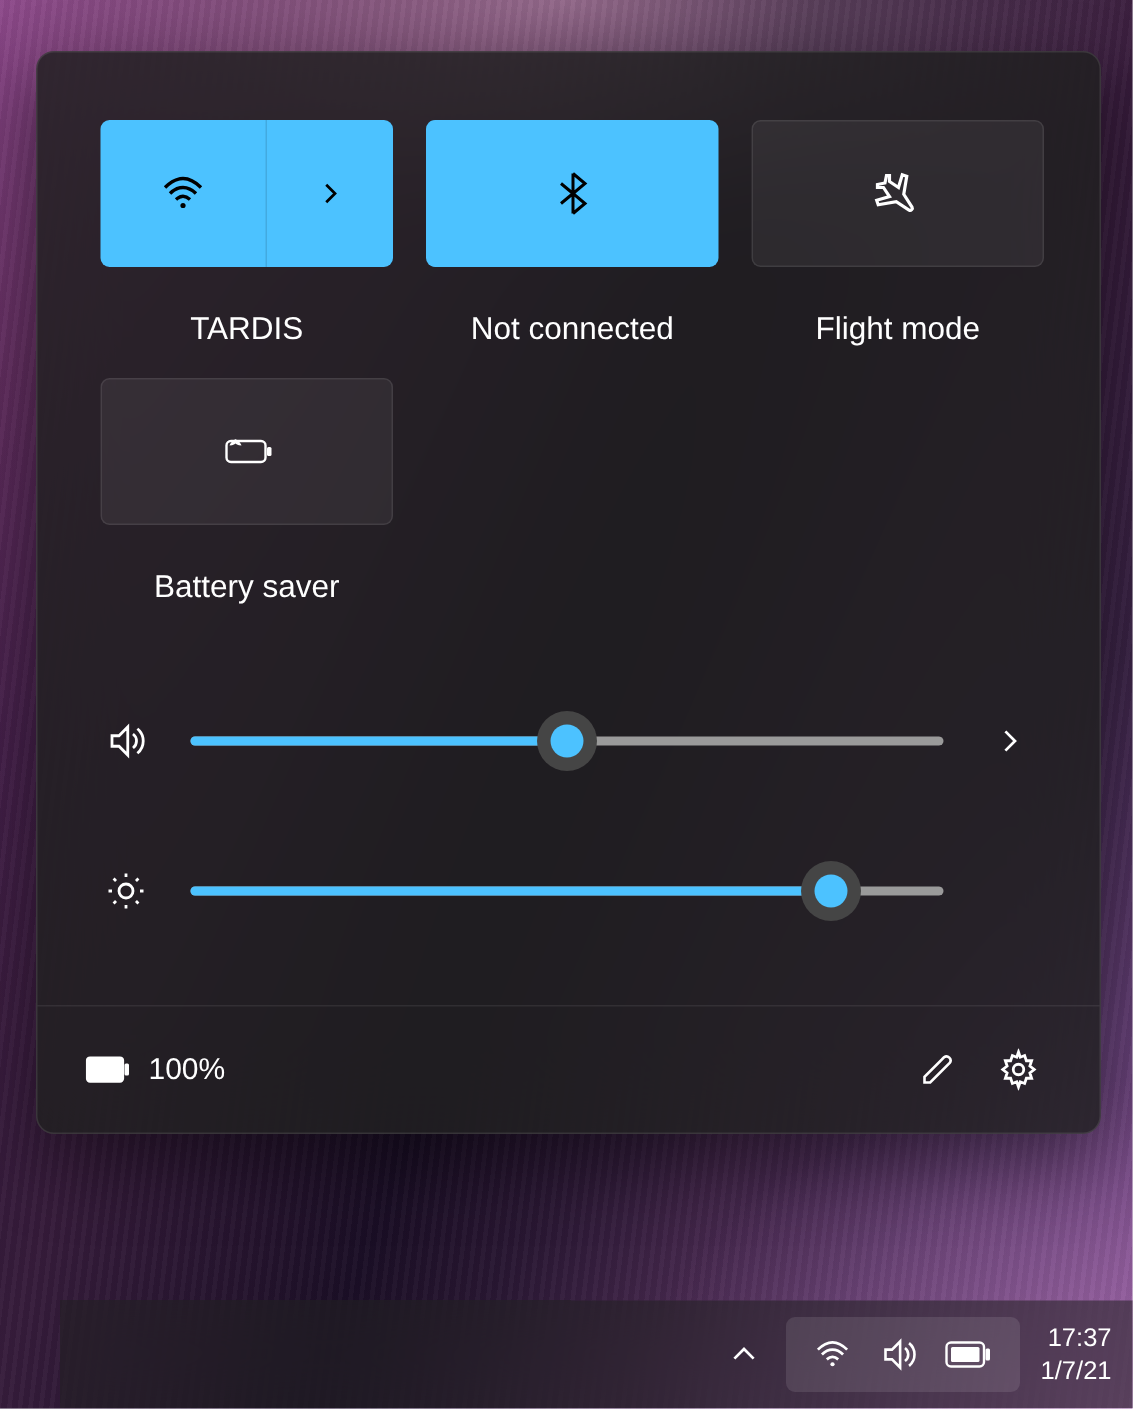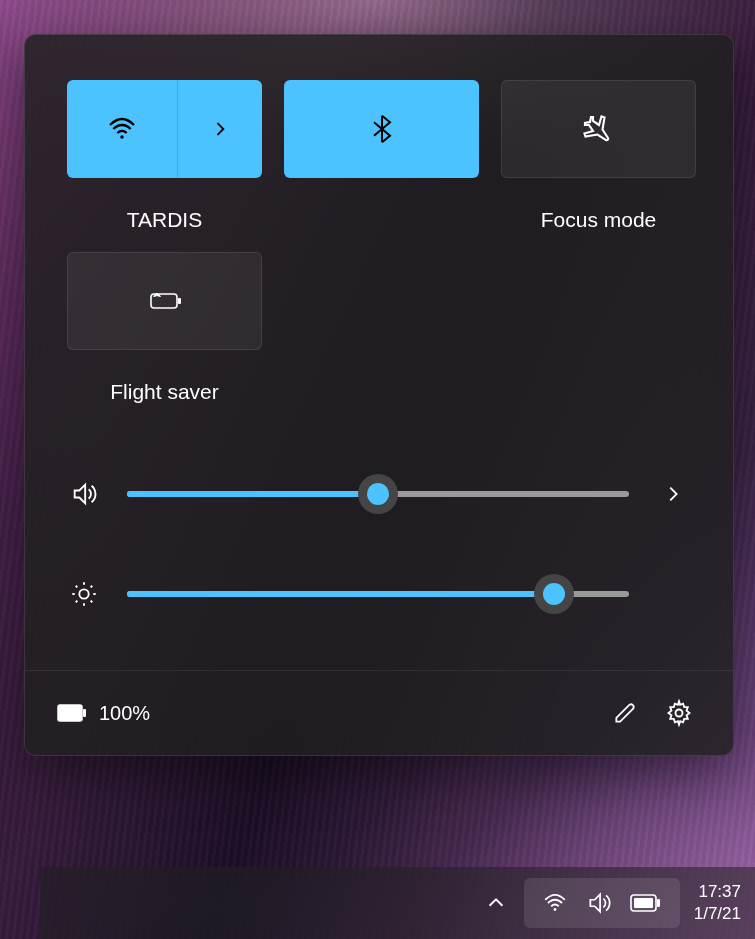--- a/index.html
+++ b/index.html
@@ -236,41 +236,42 @@
         </div>
         <div class="tile-label">TARDIS</div>
       </div>
 
       <div class="tile-wrap">
         <div class="tile on">
           <svg width="32" height="36" viewBox="0 0 24 24" fill="none" stroke="currentColor" stroke-width="1.5">
             <path d="M12 2 L12 22 M12 2 L18 7 L12 12 L18 17 L12 22 M6 7 L12 12 M6 17 L12 12"></path>
           </svg>
         </div>
+        <div class="tile-label">Not connected</div>
       </div>
 
       <div class="tile-wrap">
         <div class="tile off">
           <svg width="34" height="34" viewBox="0 0 24 24" fill="none" stroke="currentColor" stroke-width="1.5">
             <path d="M21 12 L14 10.5 L9 3.5 L7 4.5 L10 10 L5 11 L3 9 L2 10 L4 13 L2 16 L3 17 L5 15 L10 16 L7 21.5 L9 22.5 L14 15.5 L21 14 C22 13.7 22 12.3 21 12 Z" transform="rotate(45 12 12)"></path>
           </svg>
         </div>
-        <div class="tile-label">Focus mode</div>
+        <div class="tile-label">Flight mode</div>
       </div>
 
       <div class="tile-wrap">
         <div class="tile off">
           <svg width="40" height="30" viewBox="0 0 40 24" fill="none" stroke="currentColor" stroke-width="1.6">
             <rect x="6" y="5" width="26" height="14" rx="3"></rect>
             <rect x="33" y="9" width="3" height="6" rx="1" fill="currentColor" stroke="none"></rect>
             <path d="M12 4 C12 4 9 5 8 8 C13 8 14 4 12 4 Z" fill="currentColor" stroke="none"></path>
             <path d="M12 4 C12 4 15 5 16 8 C11 8 10 4 12 4 Z" fill="currentColor" stroke="none"></path>
           </svg>
         </div>
-        <div class="tile-label">Flight saver</div>
+        <div class="tile-label">Battery saver</div>
       </div>
 
 
 
     </div>
 
     <div class="sliders">
 
       <div class="slider-row">
         <div class="sicon">

